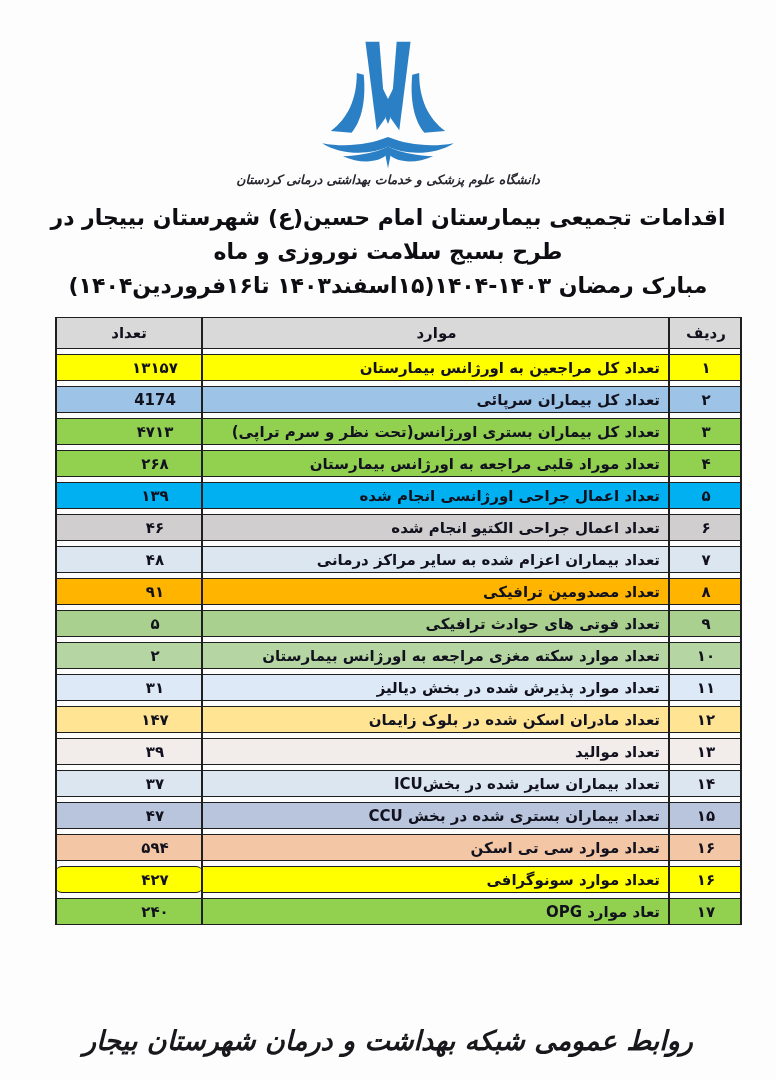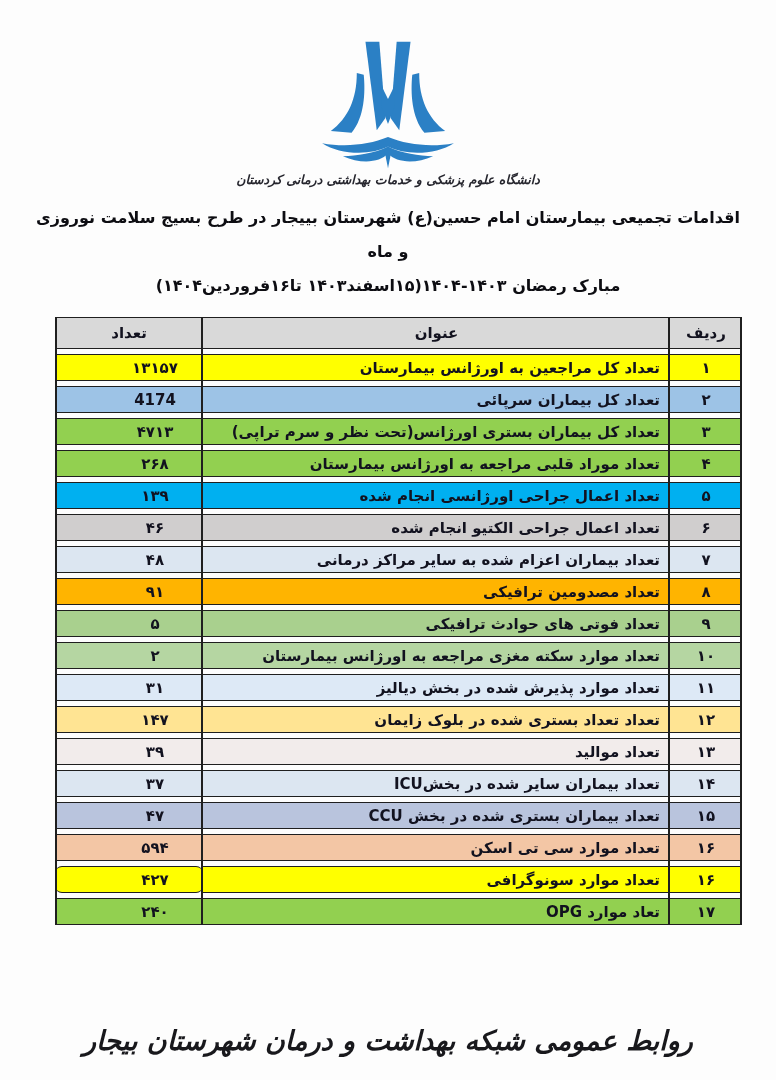--- a/index.html
+++ b/index.html
@@ -23,21 +23,21 @@
     color:#26262e;
     direction:rtl;
   }
   
   .title{
     margin:14px auto 0 auto;
     width:716px;
     direction:rtl;
     text-align:center;
     font-weight:700;
-    font-size:16px;
+    font-size:22px;
     line-height:34px;
     color:#0d0d12;
   }
   
   .tbl{
     position:relative;
     direction:rtl;
     margin:14px 34px 0 55px;
     width:687px;
     display:grid;
@@ -113,21 +113,21 @@
     <div>مبارک رمضان ۱۴۰۳-۱۴۰۴(۱۵اسفند۱۴۰۳ تا۱۶فروردین۱۴۰۴)</div>
   </div>
 
   <div class="tbl">
     <div class="vline v1"></div>
     <div class="vline v2"></div>
     <div class="vline v3"></div>
     <div class="vline v4"></div>
 
     <div class="cell head" style="background: rgb(217, 217, 217);">ردیف</div>
-    <div class="cell head" style="background: rgb(217, 217, 217);">عنوان</div>
+    <div class="cell head" style="background: rgb(217, 217, 217);">موارد</div>
     <div class="cell head" style="background: rgb(217, 217, 217);">تعداد</div>
 
   <div class="cell radif" style="background: rgb(255, 255, 0);">۱</div>
   <div class="cell onvan" style="background: rgb(255, 255, 0);">تعداد کل مراجعین به اورژانس بیمارستان</div>
   <div class="cell tedad" style="background: rgb(255, 255, 0);">۱۳۱۵۷</div>
 
   <div class="cell radif" style="background: rgb(157, 195, 230);">۲</div>
   <div class="cell onvan" style="background: rgb(157, 195, 230);">تعداد کل بیماران سرپائی</div>
   <div class="cell tedad" style="background: rgb(157, 195, 230);">4174</div>
 
@@ -161,21 +161,21 @@
 
   <div class="cell radif" style="background: rgb(181, 214, 162);">۱۰</div>
   <div class="cell onvan" style="background: rgb(181, 214, 162);">تعداد موارد سکته مغزی مراجعه به اورژانس بیمارستان</div>
   <div class="cell tedad" style="background: rgb(181, 214, 162);">۲</div>
 
   <div class="cell radif" style="background: rgb(221, 233, 246);">۱۱</div>
   <div class="cell onvan" style="background: rgb(221, 233, 246);">تعداد موارد پذیرش شده در بخش دیالیز</div>
   <div class="cell tedad" style="background: rgb(221, 233, 246); text-align: right;">۳۱</div>
 
   <div class="cell radif" style="background: rgb(255, 228, 147);">۱۲</div>
-  <div class="cell onvan" style="background: rgb(255, 228, 147);">تعداد تعداد بستری شده در بلوک زایمان</div>
+  <div class="cell onvan" style="background: rgb(255, 228, 147);">تعداد مادران اسکن شده در بلوک زایمان</div>
   <div class="cell tedad" style="background: rgb(255, 228, 147);">۱۴۷</div>
 
   <div class="cell radif" style="background: rgb(242, 236, 235);">۱۳</div>
   <div class="cell onvan" style="background: rgb(242, 236, 235);">تعداد موالید</div>
   <div class="cell tedad" style="background: rgb(242, 236, 235);">۳۹</div>
 
   <div class="cell radif" style="background: rgb(220, 230, 241);">۱۴</div>
   <div class="cell onvan" style="background: rgb(220, 230, 241);">تعداد بیماران سایر شده در بخشICU</div>
   <div class="cell tedad" style="background: rgb(220, 230, 241);">۳۷</div>
 

